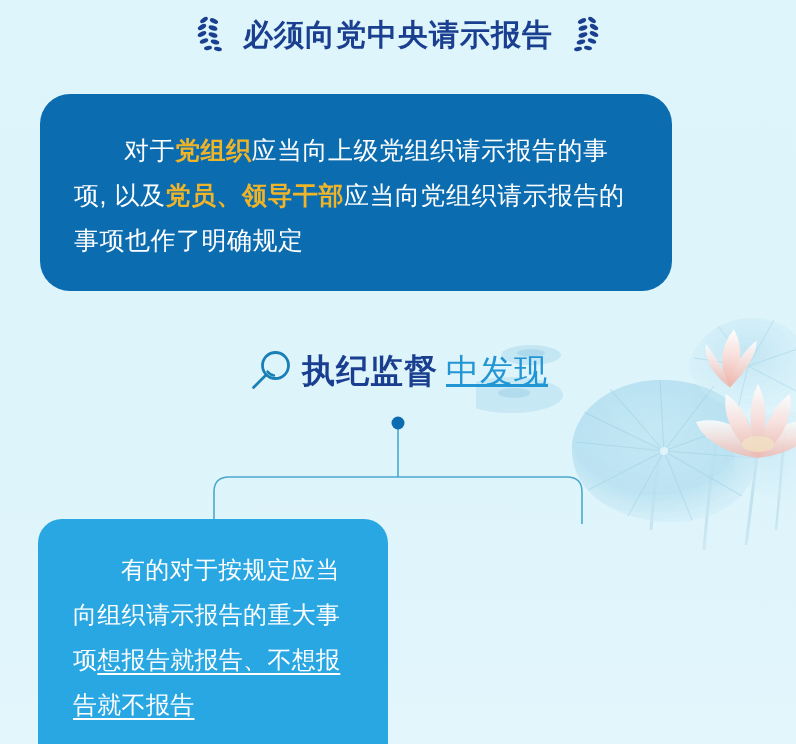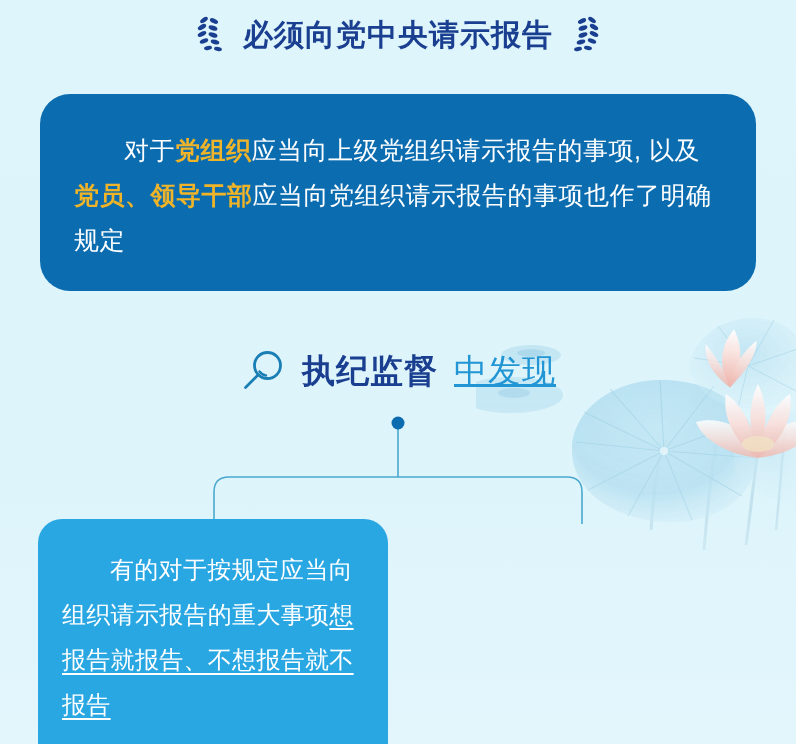--- a/index.html
+++ b/index.html
@@ -57,21 +57,21 @@
     width: 38px;
     height: 42px;
     flex: 0 0 auto;
   }
 
   
   .panel {
     position: absolute;
     left: 40px;
     top: 94px;
-    width: 716px;
+    width: 632px;
     height: 197px;
     background: #0b6cb0;
     border-radius: 30px;
     box-sizing: border-box;
     padding: 34px 36px 30px 34px;
   }
   .panel-text {
     color: #ffffff;
     font-size: 25px;
     line-height: 45px;
@@ -85,21 +85,21 @@
 
   
   .section-head {
     position: absolute;
     left: 0;
     top: 348px;
     width: 796px;
     display: flex;
     align-items: center;
     justify-content: center;
-    gap: 16px;
+    gap: 8px;
   }
   .magnifier {
     width: 46px;
     height: 46px;
     flex: 0 0 auto;
   }
   .sec-strong {
     font-size: 33px;
     font-weight: bold;
     color: #1b3f90;
@@ -141,20 +141,21 @@
     border-radius: 24px 24px 0 0;
     box-sizing: border-box;
     padding: 28px 26px 10px 24px;
   }
   .card-text {
     color: #ffffff;
     font-size: 24px;
     line-height: 45px;
     text-indent: 48px;
     letter-spacing: .3px;
+    margin-left: 11px;
   }
   .und {
     text-decoration: underline;
     text-underline-offset: 5px;
   }
 </style>
 </head>
 <body>
 
 <div id="page">

